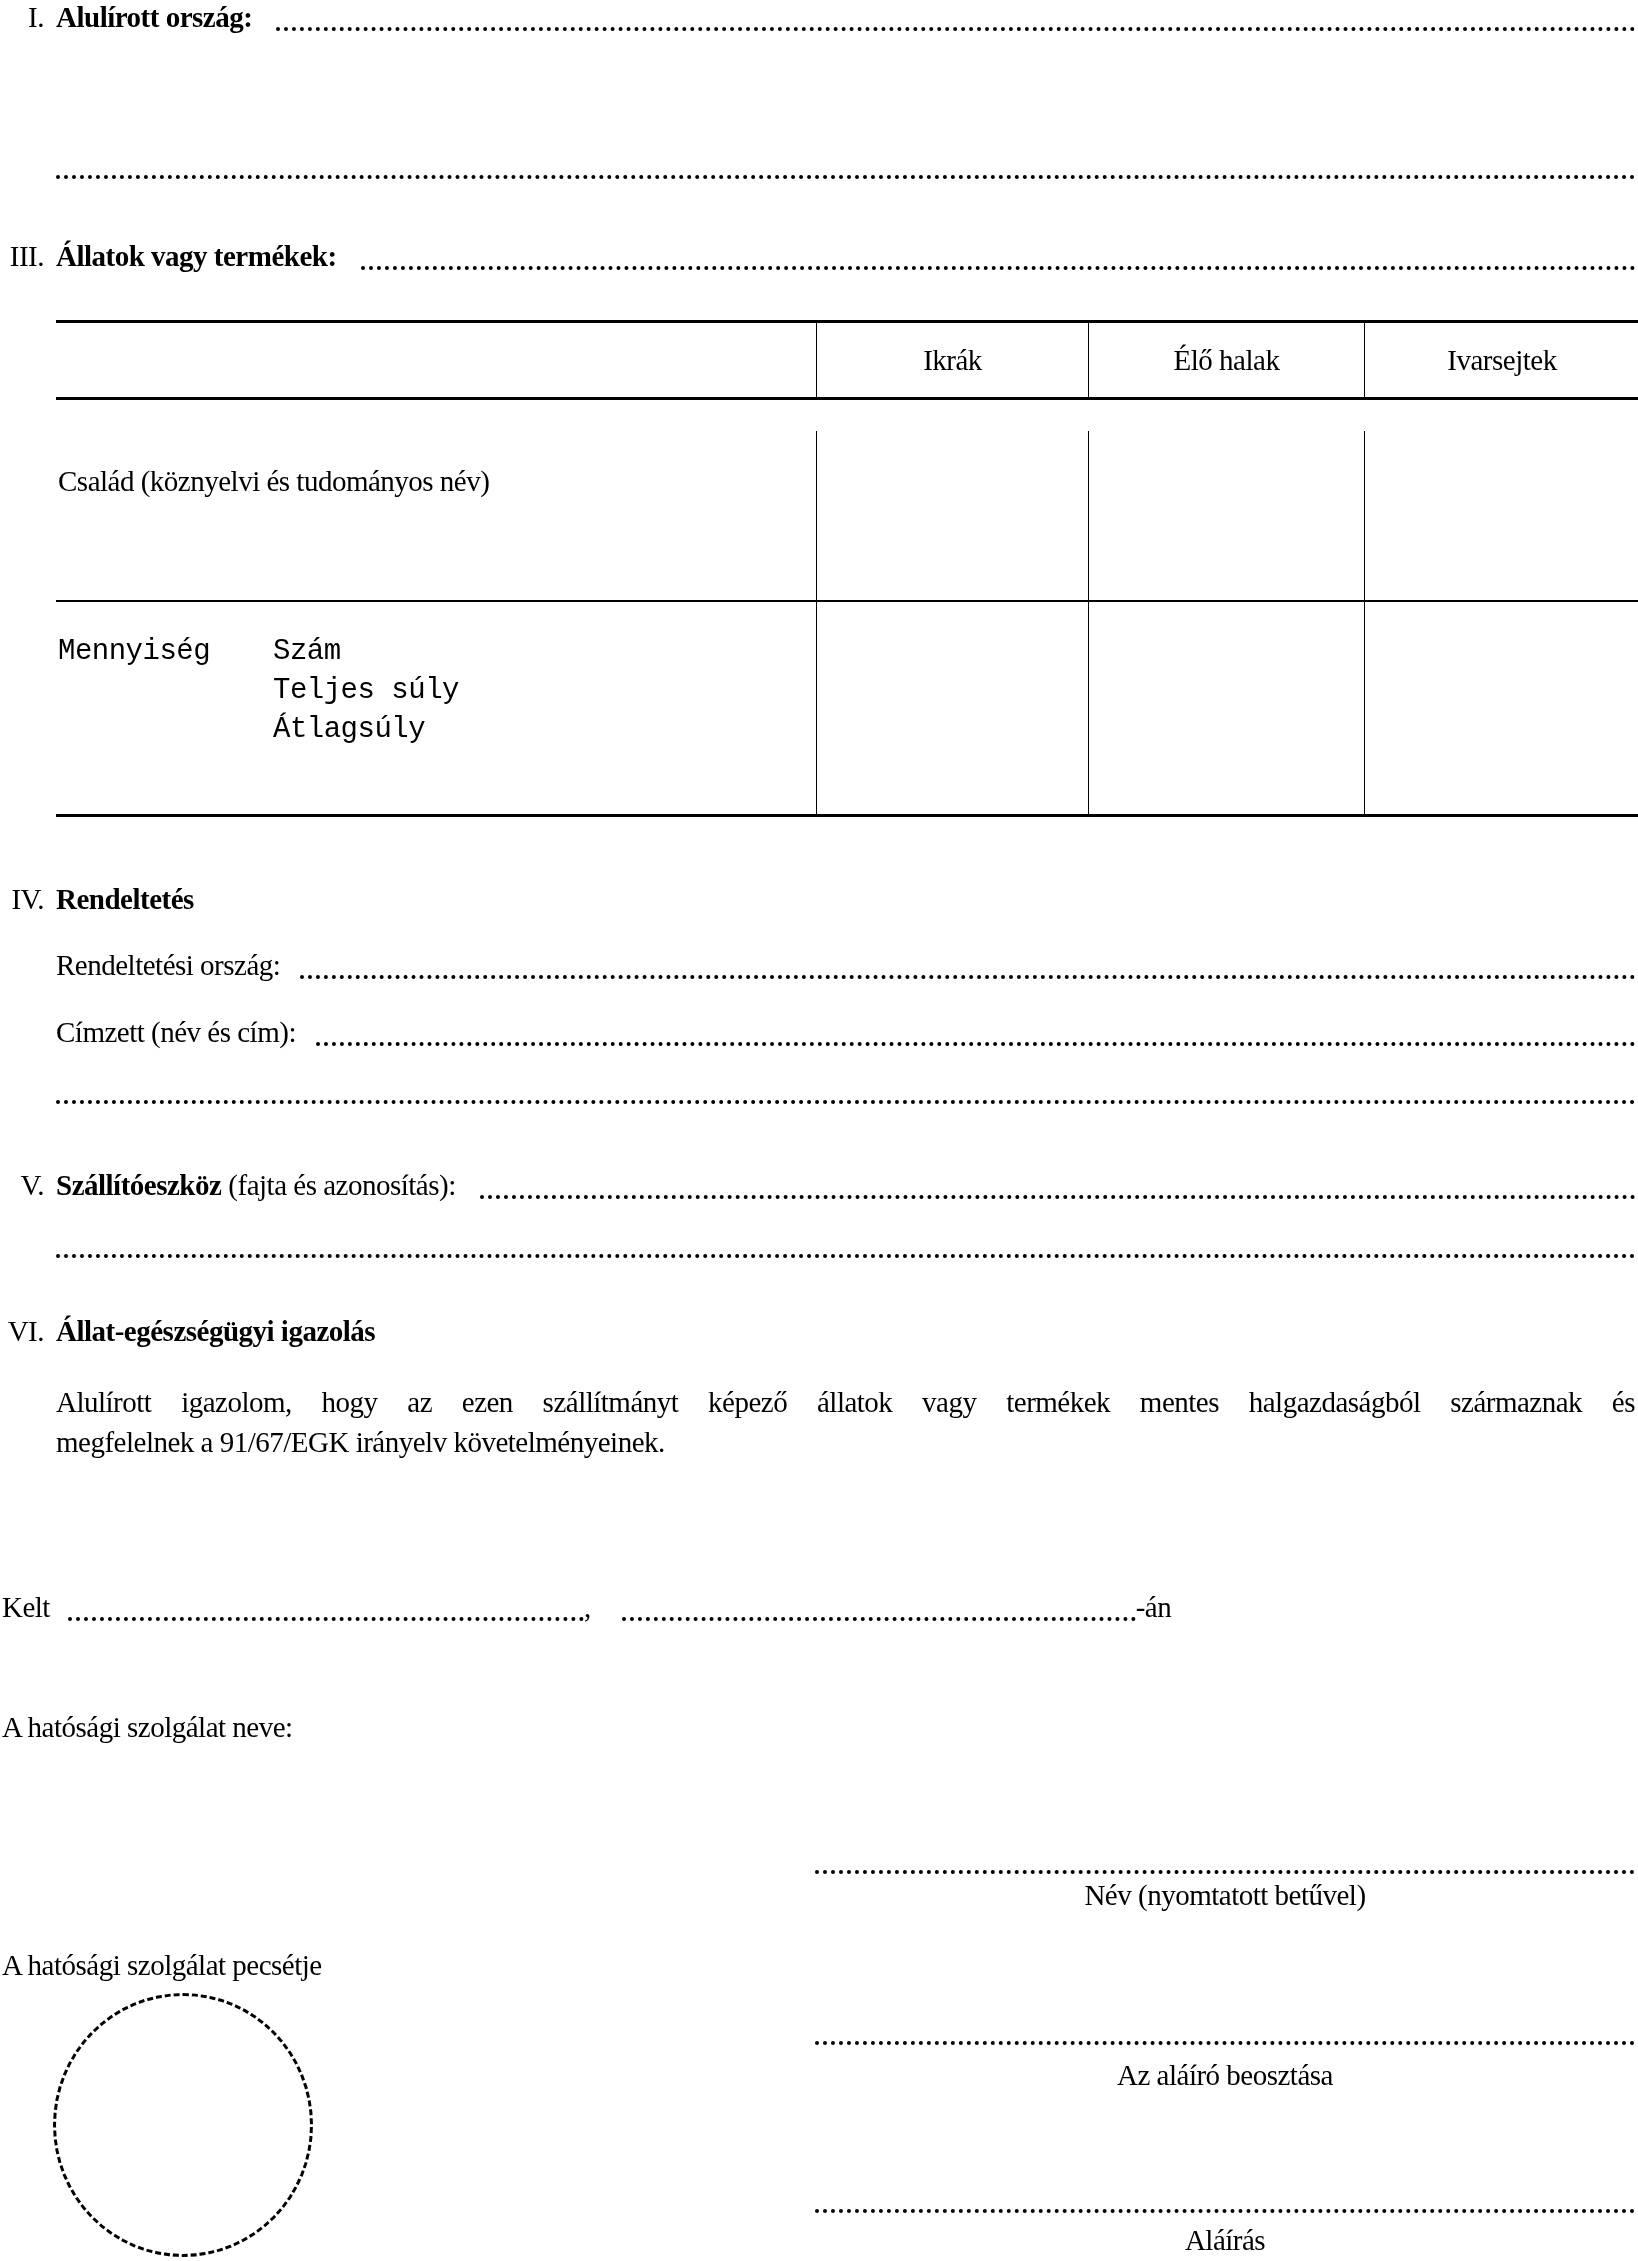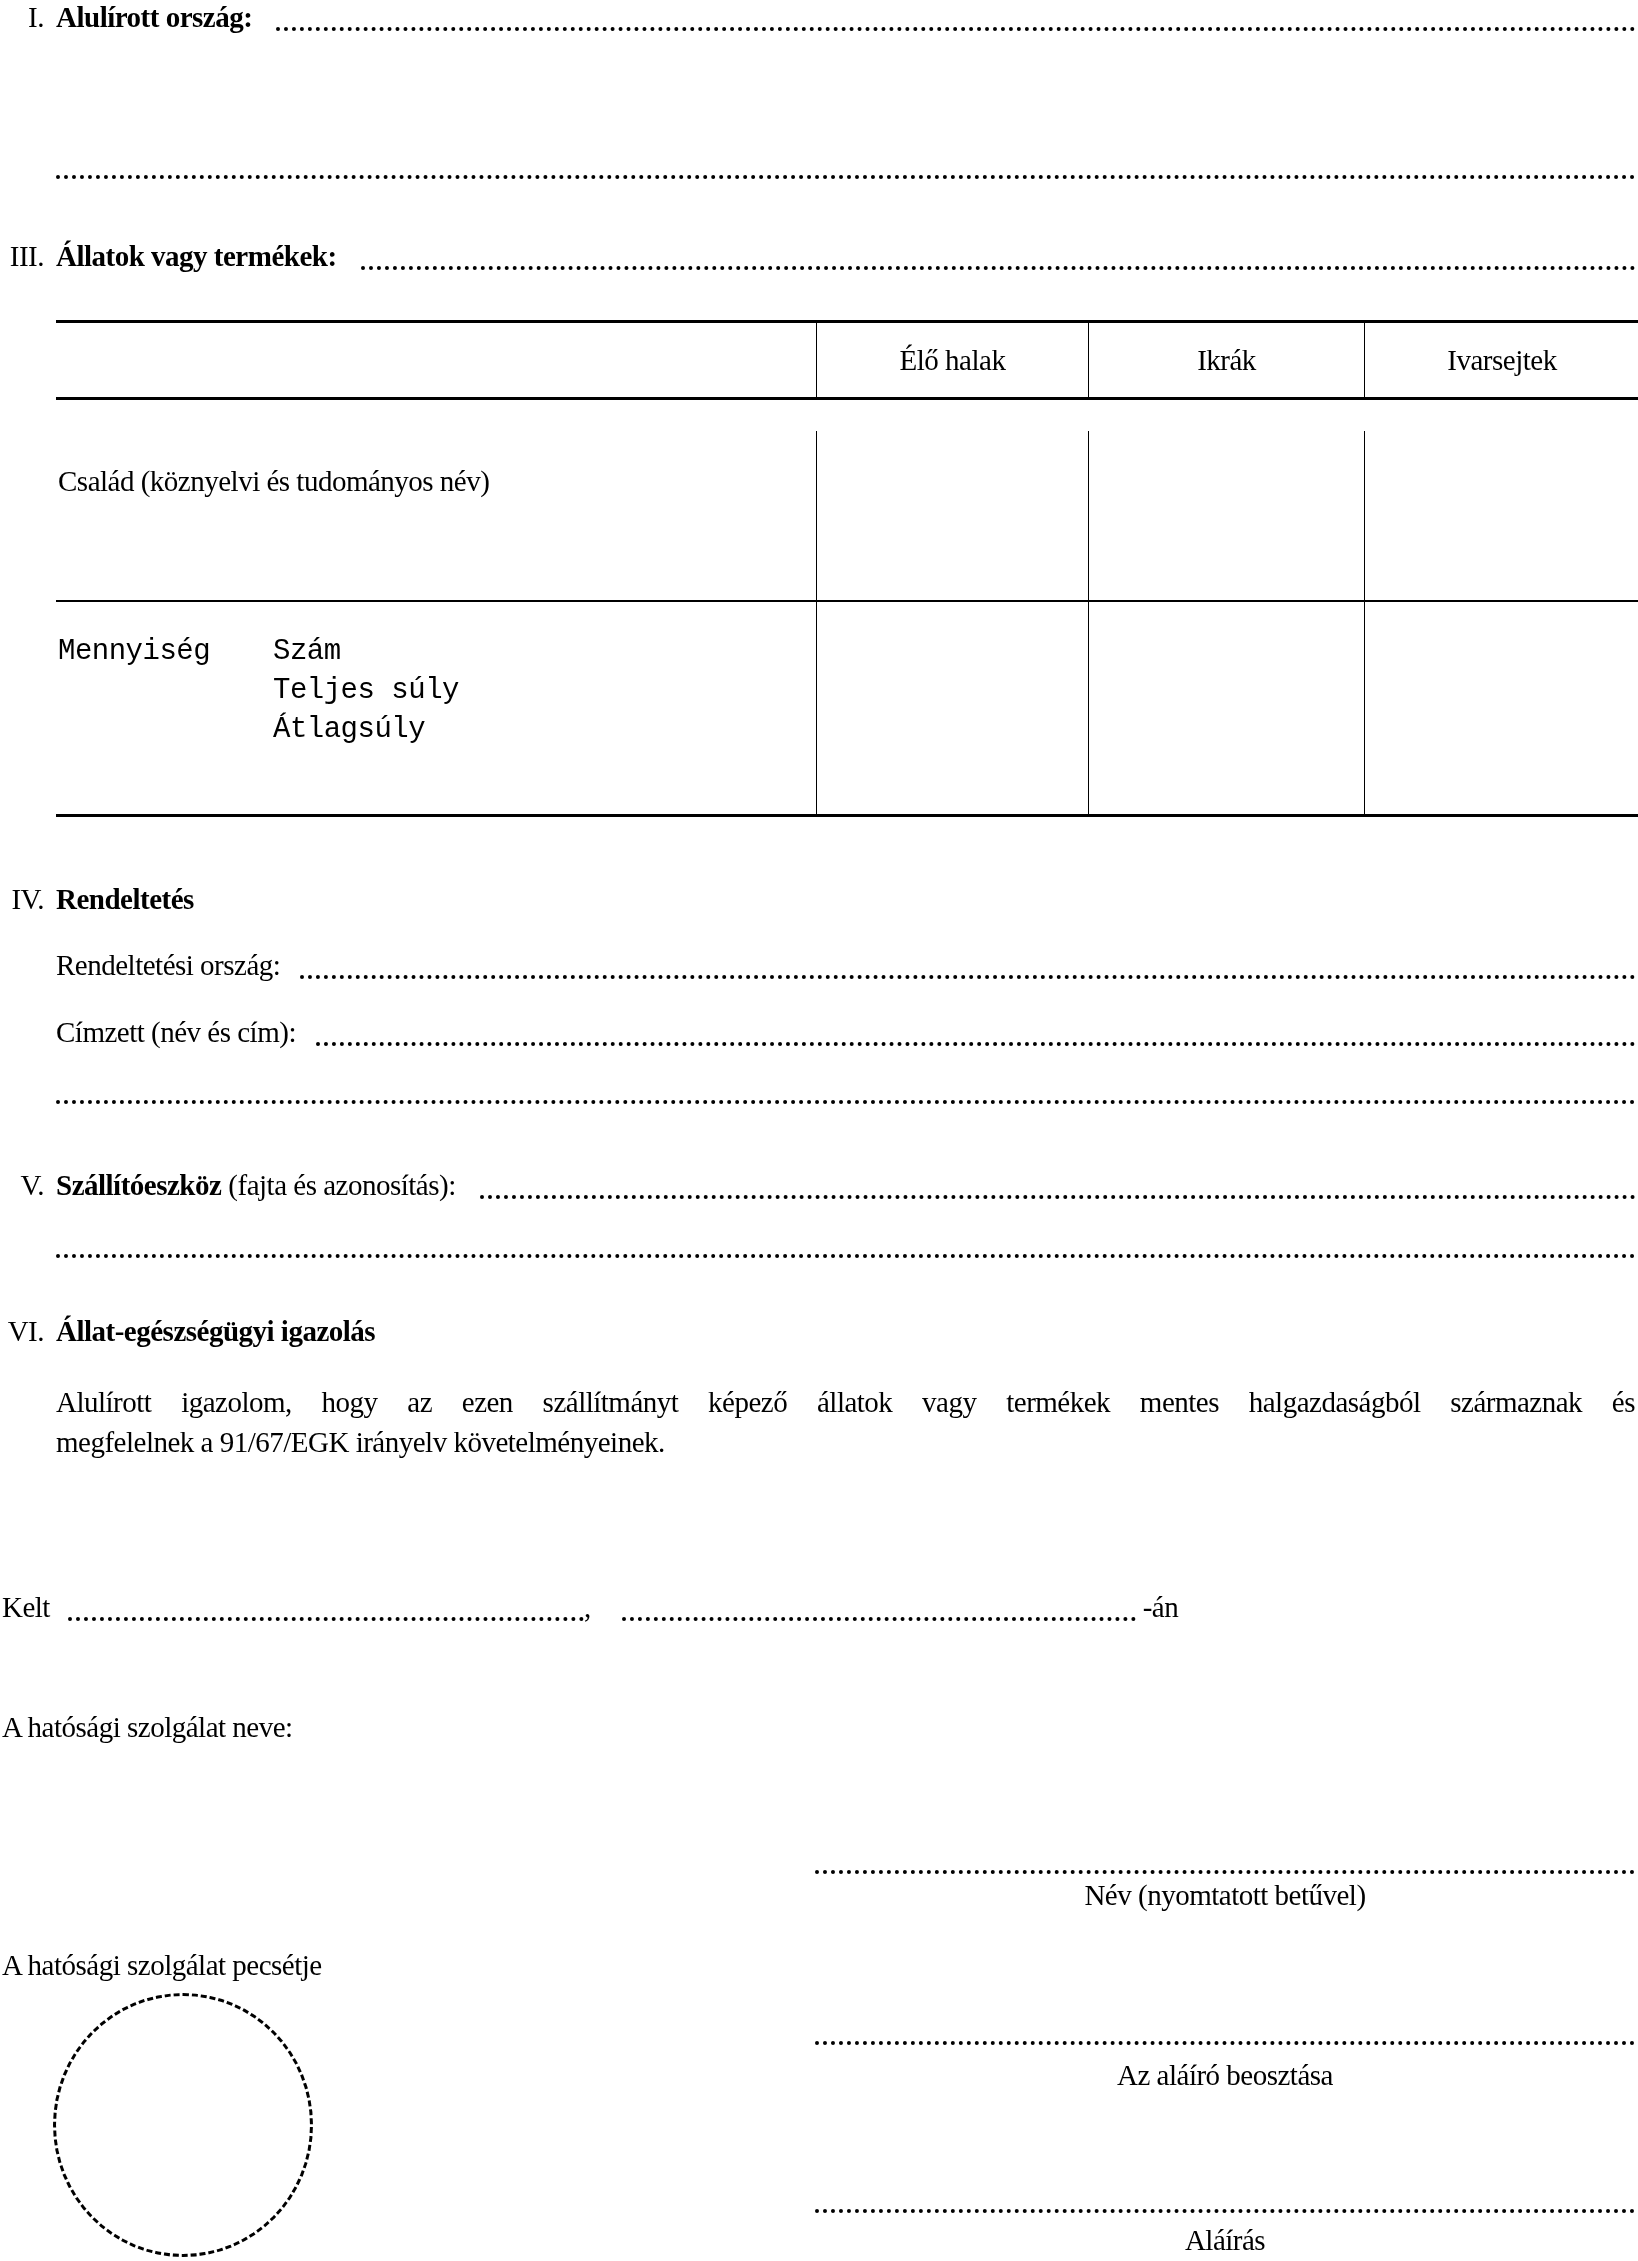--- a/index.html
+++ b/index.html
@@ -90,21 +90,21 @@
     left: 2px;
     top: 1590px;
     height: 35px;
     display: flex;
     align-items: flex-end;
     white-space: nowrap;
   }
   .klead { height: 0; border-bottom: 4px dotted #000; margin-bottom: 4px; }
   .k1 { width: 516px; margin-left: 18px; }
   .k2 { width: 514px; margin-left: 31px; }
-  .ksuf { margin-left: 7px; }
+  .ksuf { margin-left: 0; }
   
   .plain { position: absolute; left: 2px; white-space: nowrap; }
   
   .cap {
     position: absolute;
     left: 815px;
     width: 820px;
     text-align: center;
     white-space: nowrap;
   }
@@ -136,24 +136,24 @@
   <div class="row" style="top:239px">
     <span class="num">III.</span>
     <span class="lbl b">Állatok vagy termékek:</span>
     <span class="leader"></span>
   </div>
 
   <div class="tbl">
 
     <div class="hrow"></div>
     <div class="hrow vline">
+      <span>Ikrák</span>
+    </div>
+    <div class="hrow vline">
       <span>Élő halak</span>
-    </div>
-    <div class="hrow vline">
-      <span>Ikrák</span>
     </div>
     <div class="hrow vline">
       <span>Ivarsejtek</span>
     </div>
 
     <div class="r1 labels">
       <div>Család (köznyelvi és tudományos név)</div>
     </div>
     <div class="r1 vline"></div>
     <div class="r1 vline"></div>

